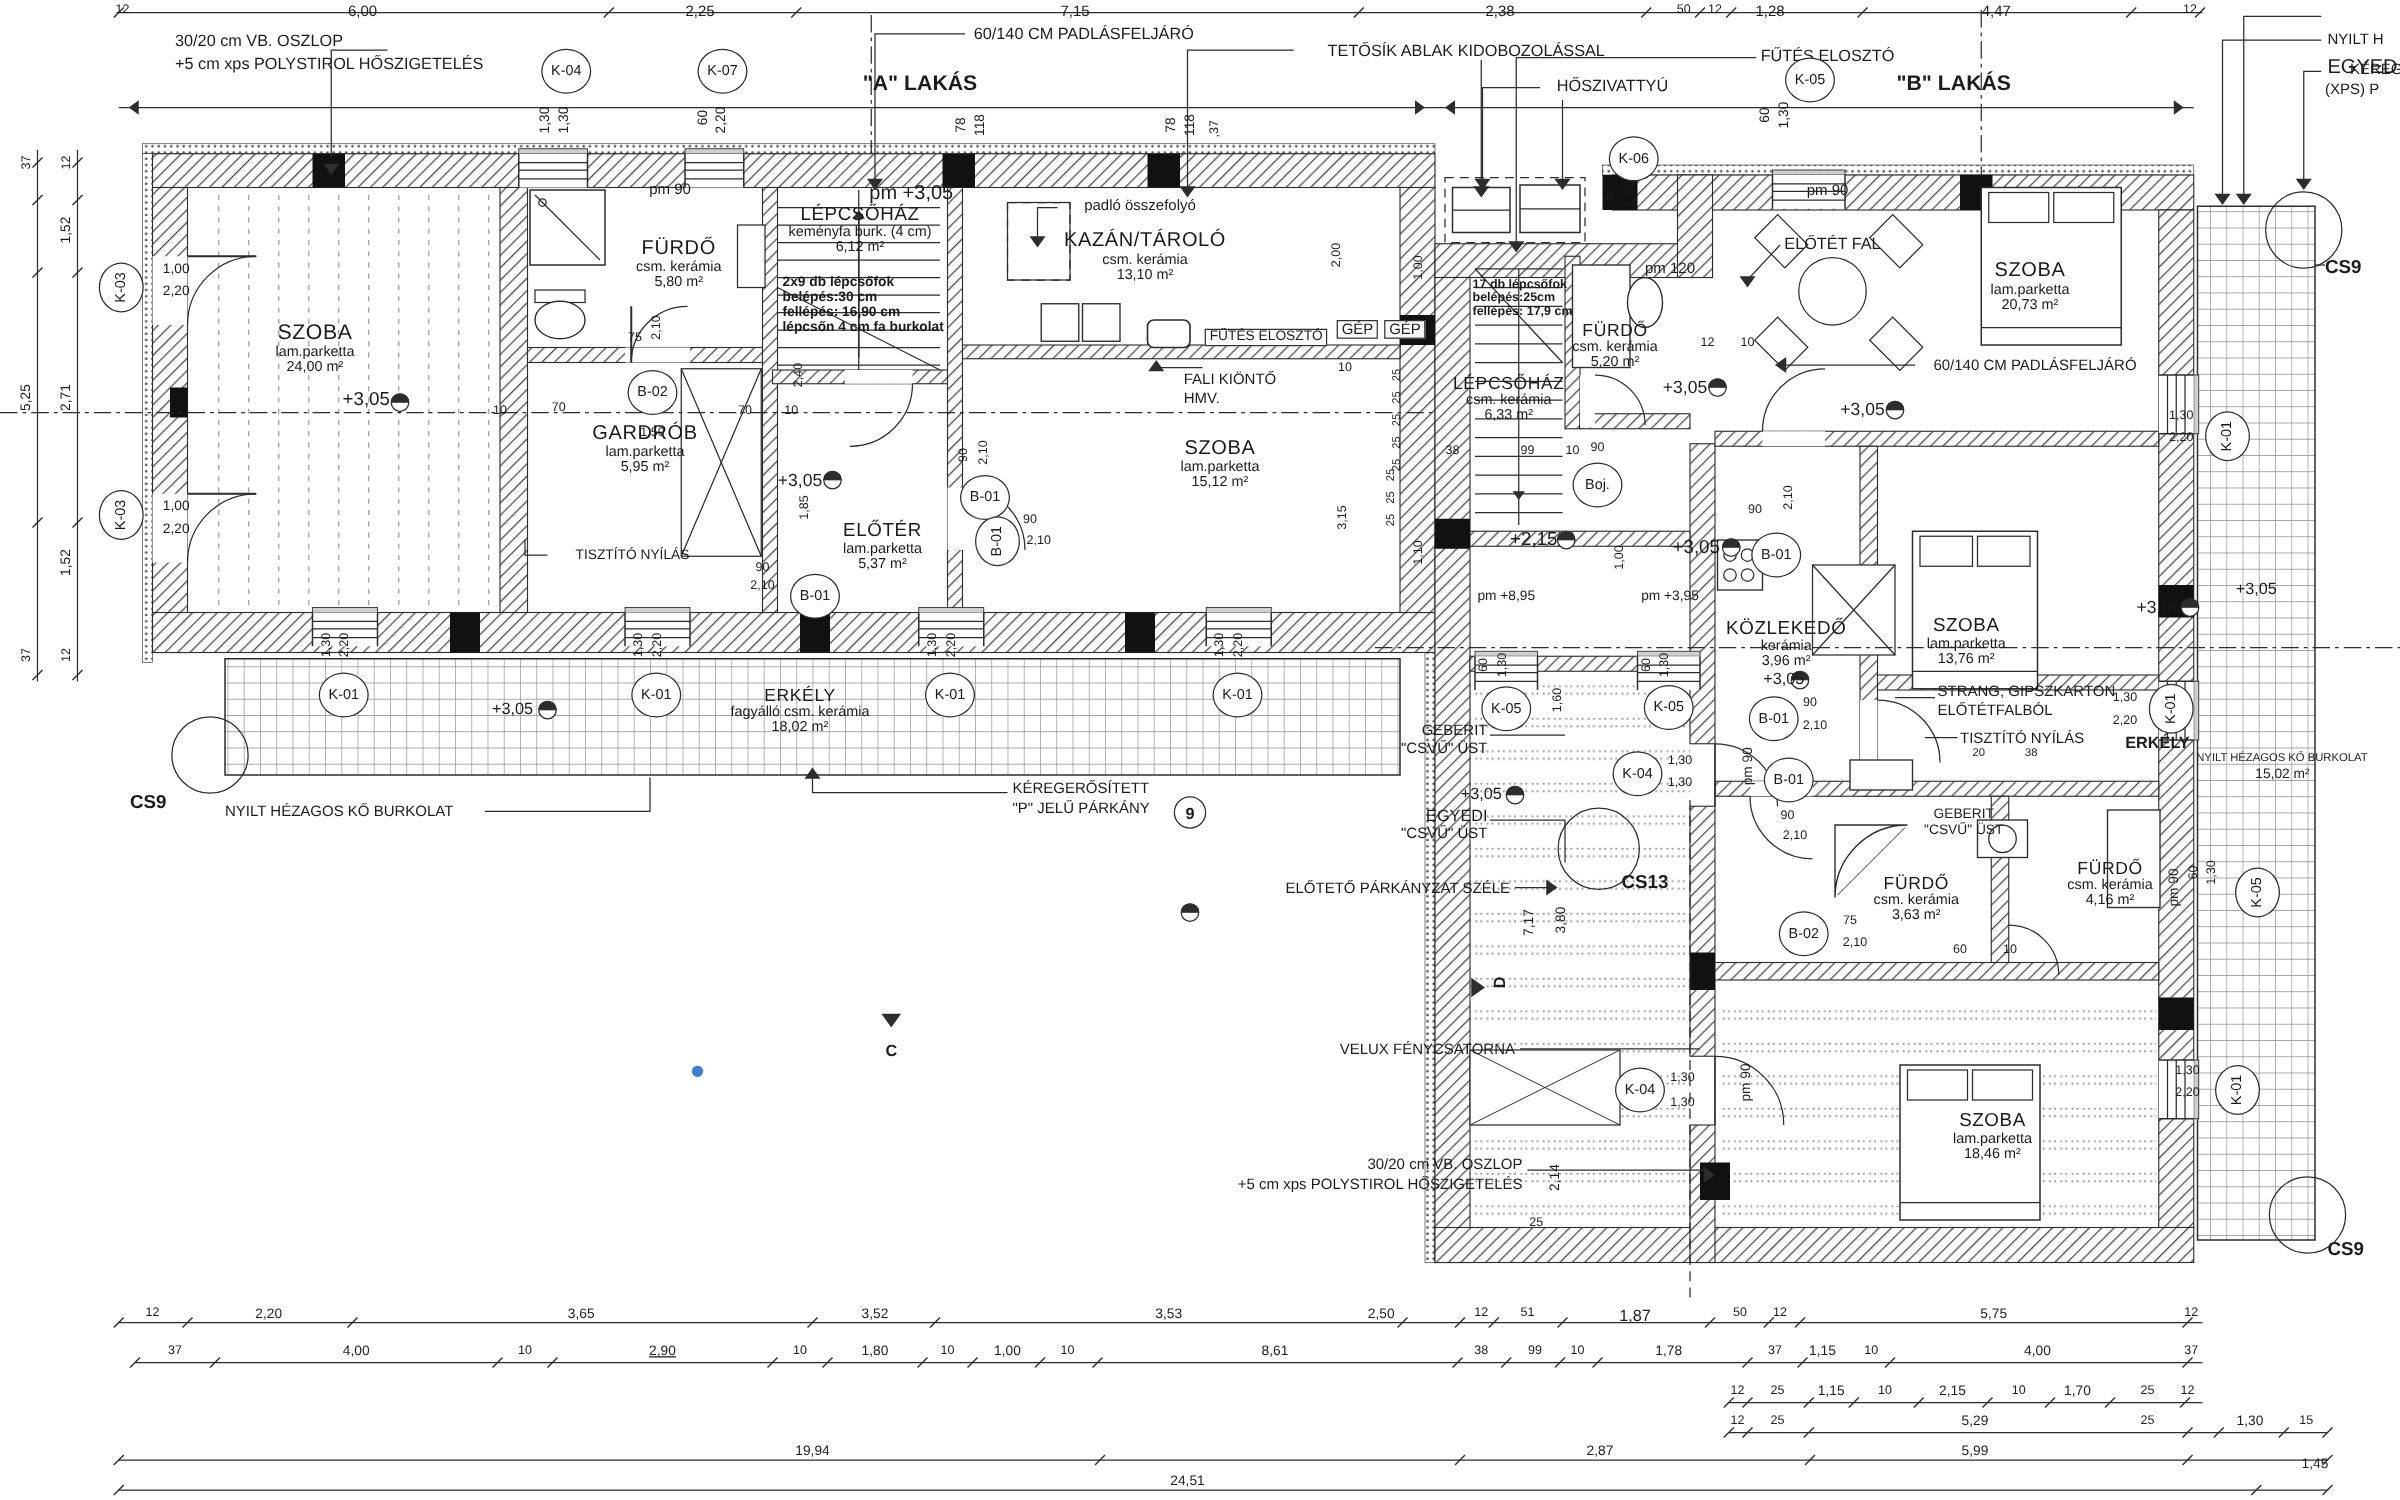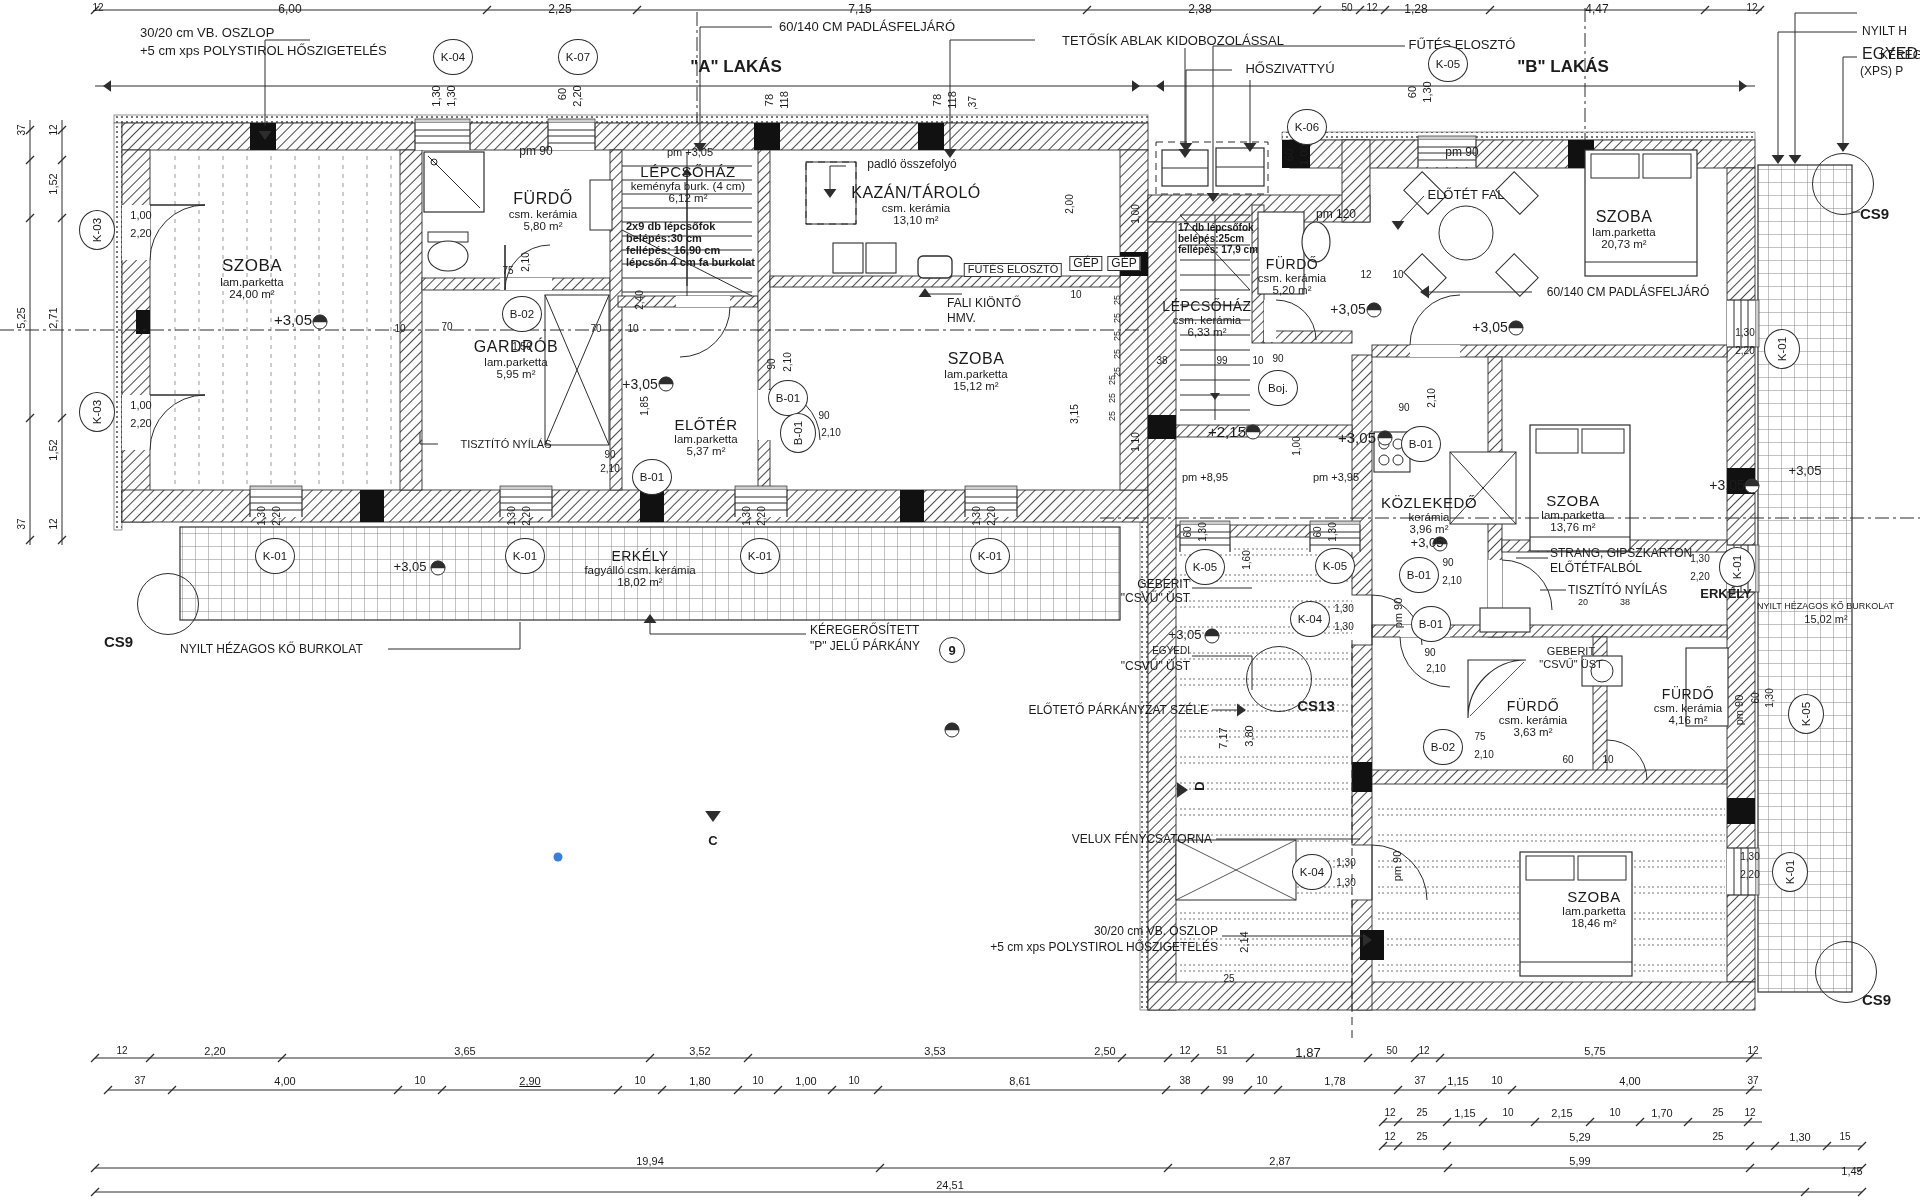--- a/index.html
+++ b/index.html
@@ -490,41 +490,41 @@
       <div class="lbl c" style="left: 1173px; top: 34px; font-size: 13px;">TETŐSÍK ABLAK KIDOBOZOLÁSSAL</div>
       <div class="lbl c" style="left: 1290px; top: 62px; font-size: 13px;">HŐSZIVATTYÚ</div>
       <div class="lbl c" style="left: 1462px; top: 38px; font-size: 13px;">FŰTÉS ELOSZTÓ</div>
       <div class="lbl c" style="left: 736px; top: 58px; font-size: 17px; font-weight: bold;">"A" LAKÁS</div>
       <div class="lbl c" style="left: 1563px; top: 58px; font-size: 17px; font-weight: bold;">"B" LAKÁS</div>
       <div class="lbl" style="left: 1862px; top: 6px; font-size: 16px; margin-top: 40px;">EGYED</div>
       <div class="lbl" style="left: 1862px; top: 25px; font-size: 12px;">NYILT H</div>
       <div class="lbl" style="left: 1880px; top: 49px; font-size: 12px;">KÉREG</div>
       <div class="lbl" style="left: 1860px; top: 65px; font-size: 12px;">(XPS) P</div>
       <div class="lbl c" style="left: 536px; top: 145px; font-size: 12px;">pm 90</div>
-      <div class="lbl c" style="left: 690px; top: 147px; font-size: 11px;">pm +3,05</div>
+      <div class="lbl c" style="left: 729px; top: 147px; font-size: 16px;">pm +3,05</div>
       <div class="lbl c" style="left: 912px; top: 158px; font-size: 12px;">padló összefolyó</div>
       <div class="lbl c" style="left: 1462px; top: 146px; font-size: 12px;">pm 90</div>
       <div class="lbl c" style="left: 1336px; top: 208px; font-size: 12px;">pm 120</div>
       <div class="lbl c" style="left: 1466px; top: 188px; font-size: 13px;">ELŐTÉT FAL</div>
       <div class="lbl c box" style="left: 1013px; top: 263px; font-size: 11px;">FŰTÉS ELOSZTÓ</div>
       <div class="lbl c box" style="left: 1086px; top: 256px; font-size: 12px;">GÉP</div>
       <div class="lbl c box" style="left: 1124px; top: 256px; font-size: 12px;">GÉP</div>
       <div class="lbl" style="left: 947px; top: 297px; font-size: 12px;">FALI KIÖNTŐ</div>
       <div class="lbl" style="left: 947px; top: 312px; font-size: 12px;">HMV.</div>
       <div class="lbl c" style="left: 506px; top: 439px; font-size: 11px;">TISZTÍTÓ NYÍLÁS</div>
       <div class="lbl c" style="left: 1628px; top: 286px; font-size: 12px;">60/140 CM PADLÁSFELJÁRÓ</div>
       <div class="lbl" style="left: 1550px; top: 547px; font-size: 12px;">STRANG, GIPSZKARTON</div>
       <div class="lbl" style="left: 1550px; top: 562px; font-size: 12px;">ELŐTÉTFALBÓL</div>
       <div class="lbl" style="left: 1568px; top: 584px; font-size: 12px;">TISZTÍTÓ NYÍLÁS</div>
       <div class="lbl c" style="left: 1726px; top: 587px; font-size: 13px; font-weight: bold;">ERKÉLY</div>
       <div class="lbl" style="left: 1757px; top: 602px; font-size: 9px;">NYILT HÉZAGOS KŐ BURKOLAT</div>
       <div class="lbl c" style="left: 1826px; top: 614px; font-size: 11px;">15,02 m²</div>
       <div class="lbl r" style="left: 1190px; top: 578px; font-size: 12px;">GEBERIT</div>
       <div class="lbl r" style="left: 1190px; top: 592px; font-size: 12px;">"CSVŰ" ÜST</div>
-      <div class="lbl r" style="left: 1190px; top: 646px; font-size: 10px;">EGYEDI</div>
+      <div class="lbl r" style="left: 1190px; top: 646px; font-size: 13px;">EGYEDI</div>
       <div class="lbl r" style="left: 1190px; top: 660px; font-size: 12px;">"CSVŰ" ÜST</div>
       <div class="lbl r" style="left: 1208px; top: 704px; font-size: 12px;">ELŐTETŐ PÁRKÁNYZAT SZÉLE</div>
       <div class="lbl r" style="left: 1212px; top: 833px; font-size: 12px;">VELUX FÉNYCSATORNA</div>
       <div class="lbl r" style="left: 1218px; top: 925px; font-size: 12px;">30/20 cm  VB. OSZLOP</div>
       <div class="lbl r" style="left: 1218px; top: 941px; font-size: 12px;">+5 cm xps POLYSTIROL HŐSZIGETELÉS</div>
       <div class="lbl c" style="left: 1571px; top: 646px; font-size: 11px;">GEBERIT</div>
       <div class="lbl c" style="left: 1571px; top: 659px; font-size: 11px;">"CSVŰ" ÜST</div>
       <div class="lbl" style="left: 810px; top: 624px; font-size: 12px;">KÉREGERŐSÍTETT</div>
       <div class="lbl" style="left: 810px; top: 640px; font-size: 12px;">"P" JELŰ PÁRKÁNY</div>
       <div class="lbl" style="left: 180px; top: 643px; font-size: 12px;">NYILT HÉZAGOS KŐ BURKOLAT</div>

